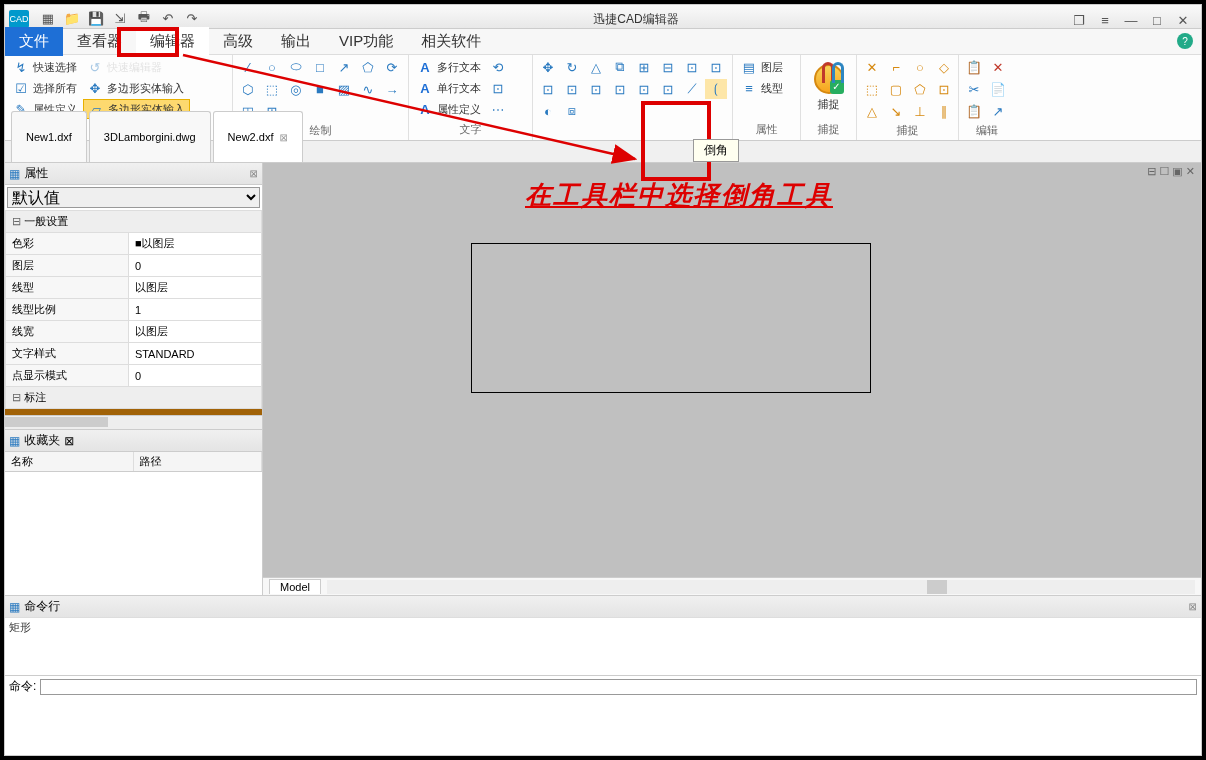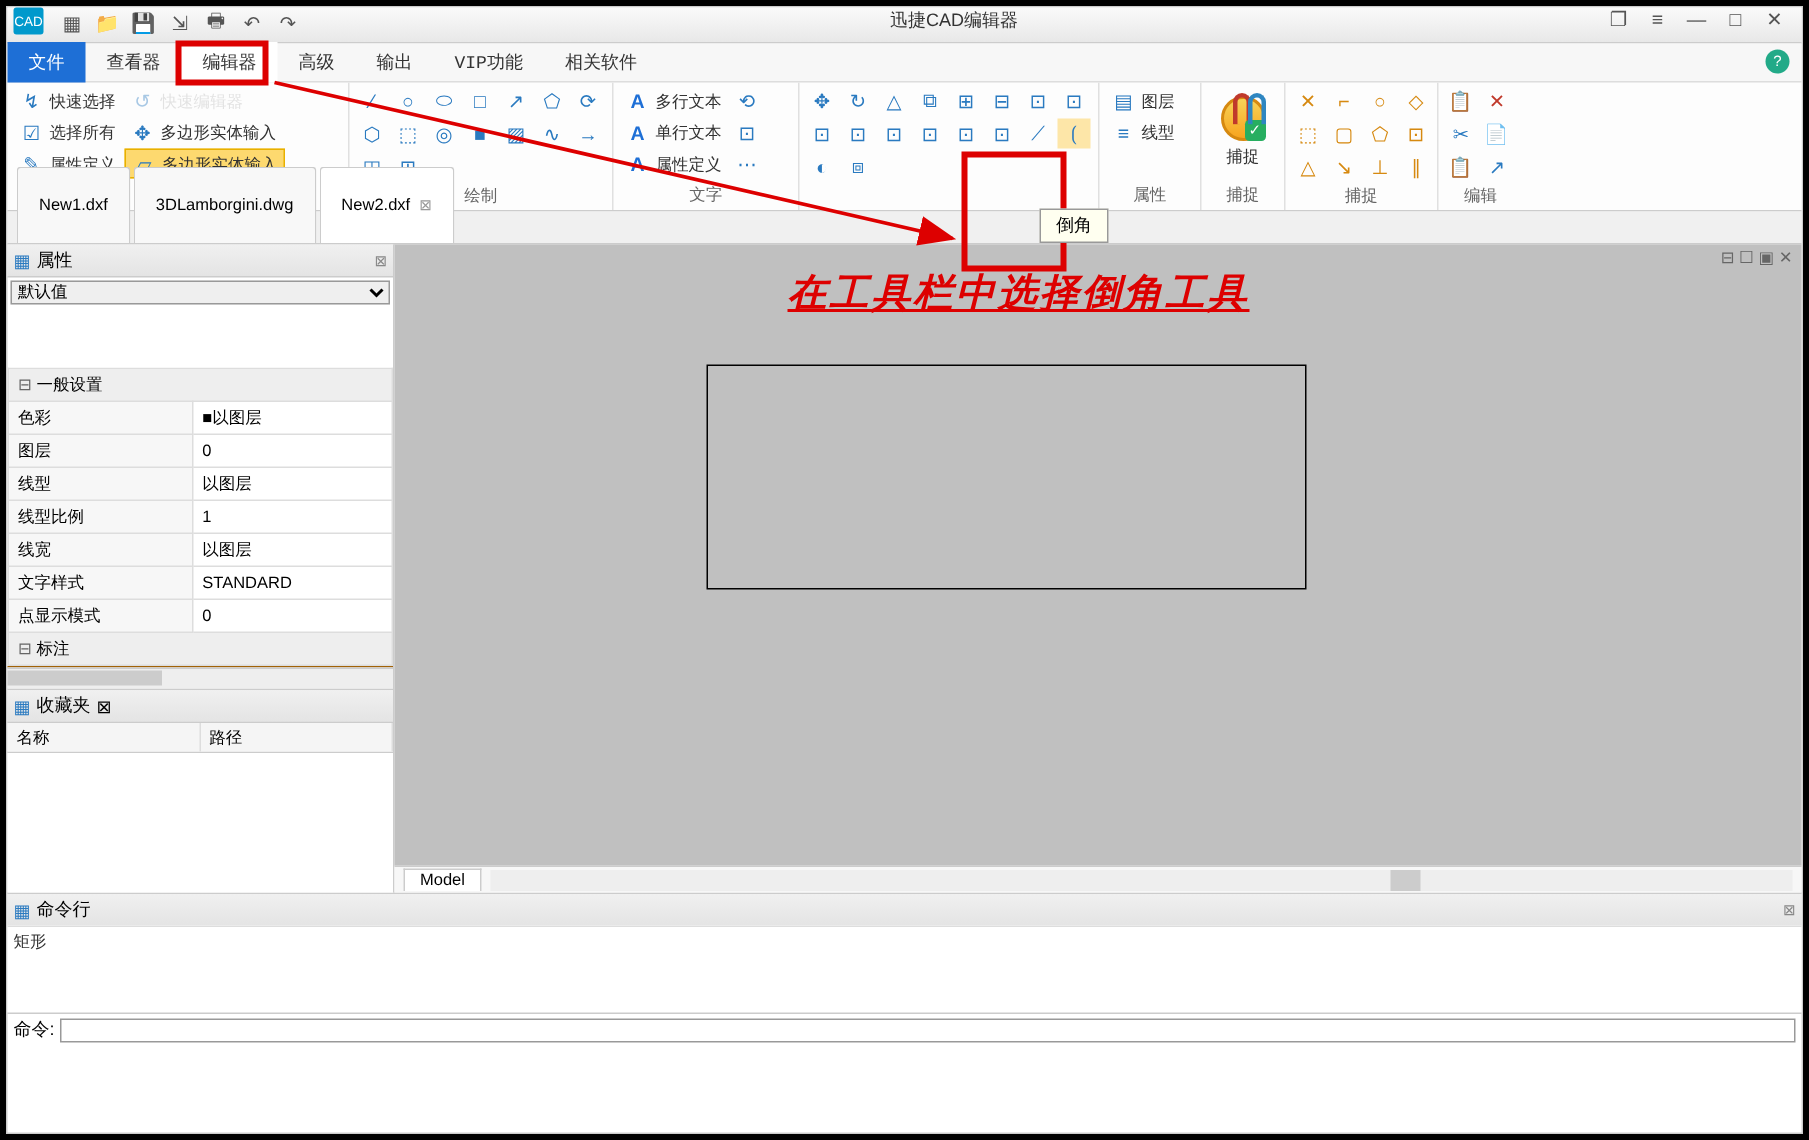--- a/index.html
+++ b/index.html
@@ -1,30 +1,30 @@
 <!DOCTYPE html>
 <html><head>
 <meta charset="utf-8">
 <style>
 * { box-sizing: border-box; margin: 0; padding: 0; }
 body { font-family: "Microsoft YaHei", sans-serif; font-size: 12px; background: #000; width: 1206px; height: 760px; overflow: hidden; }
 .app { background: #fff; width: 1198px; height: 752px; margin: 4px; border: 1px solid #ccc; position: relative; }
 
 
-.titlebar { height: 24px; background: linear-gradient(#fafafa,#e8e8e8); display: flex; align-items: flex-start; border-bottom: 1px solid #ccc; }
+.titlebar { height: 24px; background: linear-gradient(#fafafa,#e8e8e8); display: flex; align-items: flex-end; border-bottom: 1px solid #ccc; }
 .titlebar .logo { width: 20px; height: 18px; background: #0099cc; color: #fff; font-size: 9px; display: flex; align-items: center; justify-content: center; margin: 0 4px; border-radius: 2px; }
 .titlebar .qat { display: flex; gap: 2px; margin-left: 4px; }
 .qat-btn { width: 22px; height: 20px; display: flex; align-items: center; justify-content: center; color: #555; cursor: pointer; font-size: 13px; }
 .titlebar .title { flex: 1; text-align: center; font-size: 12px; color: #333; }
 .titlebar .winctrl { display: flex; gap: 6px; margin-right: 8px; }
 .winctrl span { width: 20px; text-align: center; cursor: pointer; color: #555; font-size: 13px; }
 
 
 .menubar { height: 26px; display: flex; align-items: center; background: #f7f7f7; border-bottom: 1px solid #ddd; position: relative; }
-.menu-tab { padding: 5px 14px; font-size: 12px; color: #333; cursor: pointer; font-family: Liberation Mono, monospace; }
+.menu-tab { padding: 5px 14px; font-size: 15px; color: #333; cursor: pointer; }
 .menu-tab.file { background: #1e6fd6; color: #fff; }
 .menu-tab.active { background: #fff; }
 .help-icon { position: absolute; right: 8px; top: 4px; width: 16px; height: 16px; border-radius: 50%; background: #2a8; color: #fff; font-size: 10px; display: flex; align-items: center; justify-content: center; }
 
 
 .ribbon { height: 86px; background: #fdfdfd; display: flex; border-bottom: 1px solid #ccc; }
 .ribbon-group { border-right: 1px solid #e0e0e0; display: flex; flex-direction: column; justify-content: space-between; padding: 2px 4px 0; }
 .ribbon-label { text-align: center; font-size: 11px; color: #666; padding: 2px 0 3px; }
 .ribbon-body { display: flex; gap: 2px; flex: 1; align-items: flex-start; }
 .rb-col { display: flex; flex-direction: column; gap: 1px; }
@@ -44,22 +44,22 @@
 .filetab { background: #f8f8f8; border: 1px solid #ccc; border-bottom: none; padding: 19px 14px; font-size: 11px; border-radius: 3px 3px 0 0; cursor: pointer; display: flex; align-items: center; gap: 6px; }
 .filetab.active { background: #fff; }
 .filetab .close-x { color: #999; font-size: 10px; }
 
 
 .main { display: flex; height: 432px; }
 .sidebar { width: 258px; display: flex; flex-direction: column; border-right: 1px solid #ccc; }
 .panel-hdr { background: linear-gradient(#f0f0f0,#e4e4e4); border-bottom: 1px solid #ccc; padding: 2px 4px; display: flex; align-items: center; gap: 4px; font-size: 12px; }
 .panel-hdr .pin { margin-left: auto; color: #888; font-size: 10px; cursor: pointer; }
 .dropdown { margin: 2px; display: flex; }
-.dropdown select { flex: 1; font-size: 11px; border: 1px solid #999; }
-.prop-table { flex: 0 0 auto; overflow-y: auto; border-bottom: 1px solid #a16207; max-height: 250px; margin-top: 40px; }
+.dropdown select { flex: 1; font-size: 16px; border: 1px solid #999; }
+.prop-table { flex: 0 0 auto; overflow-y: auto; border-bottom: 6px solid #a16207; max-height: 250px; }
 .prop-table table { width: 100%; border-collapse: collapse; font-size: 11px; }
 .prop-table td { border: 1px solid #ddd; padding: 3px 6px; }
 .prop-table td:first-child { background: #f7f7f7; width: 48%; }
 .prop-table tr.group td { background: #eee; font-weight: normal; }
 .prop-table tr.group td::before { content: "⊟ "; color: #666; }
 .scroll-track { height: 14px; background: #eee; border-top: 1px solid #ccc; position: relative; }
 .scroll-track .thumb { position: absolute; left: 0; top: 1px; width: 40%; height: 10px; background: #ccc; }
 .fav-hdr { background: linear-gradient(#f0f0f0,#e4e4e4); border-top: 1px solid #ccc; border-bottom: 1px solid #ccc; padding: 2px 4px; display: flex; align-items: center; gap: 4px; }
 .fav-cols { display: flex; border-bottom: 1px solid #ccc; }
 .fav-cols div { flex: 1; padding: 2px 6px; font-size: 11px; background: #f5f5f5; border-right: 1px solid #ddd; }

